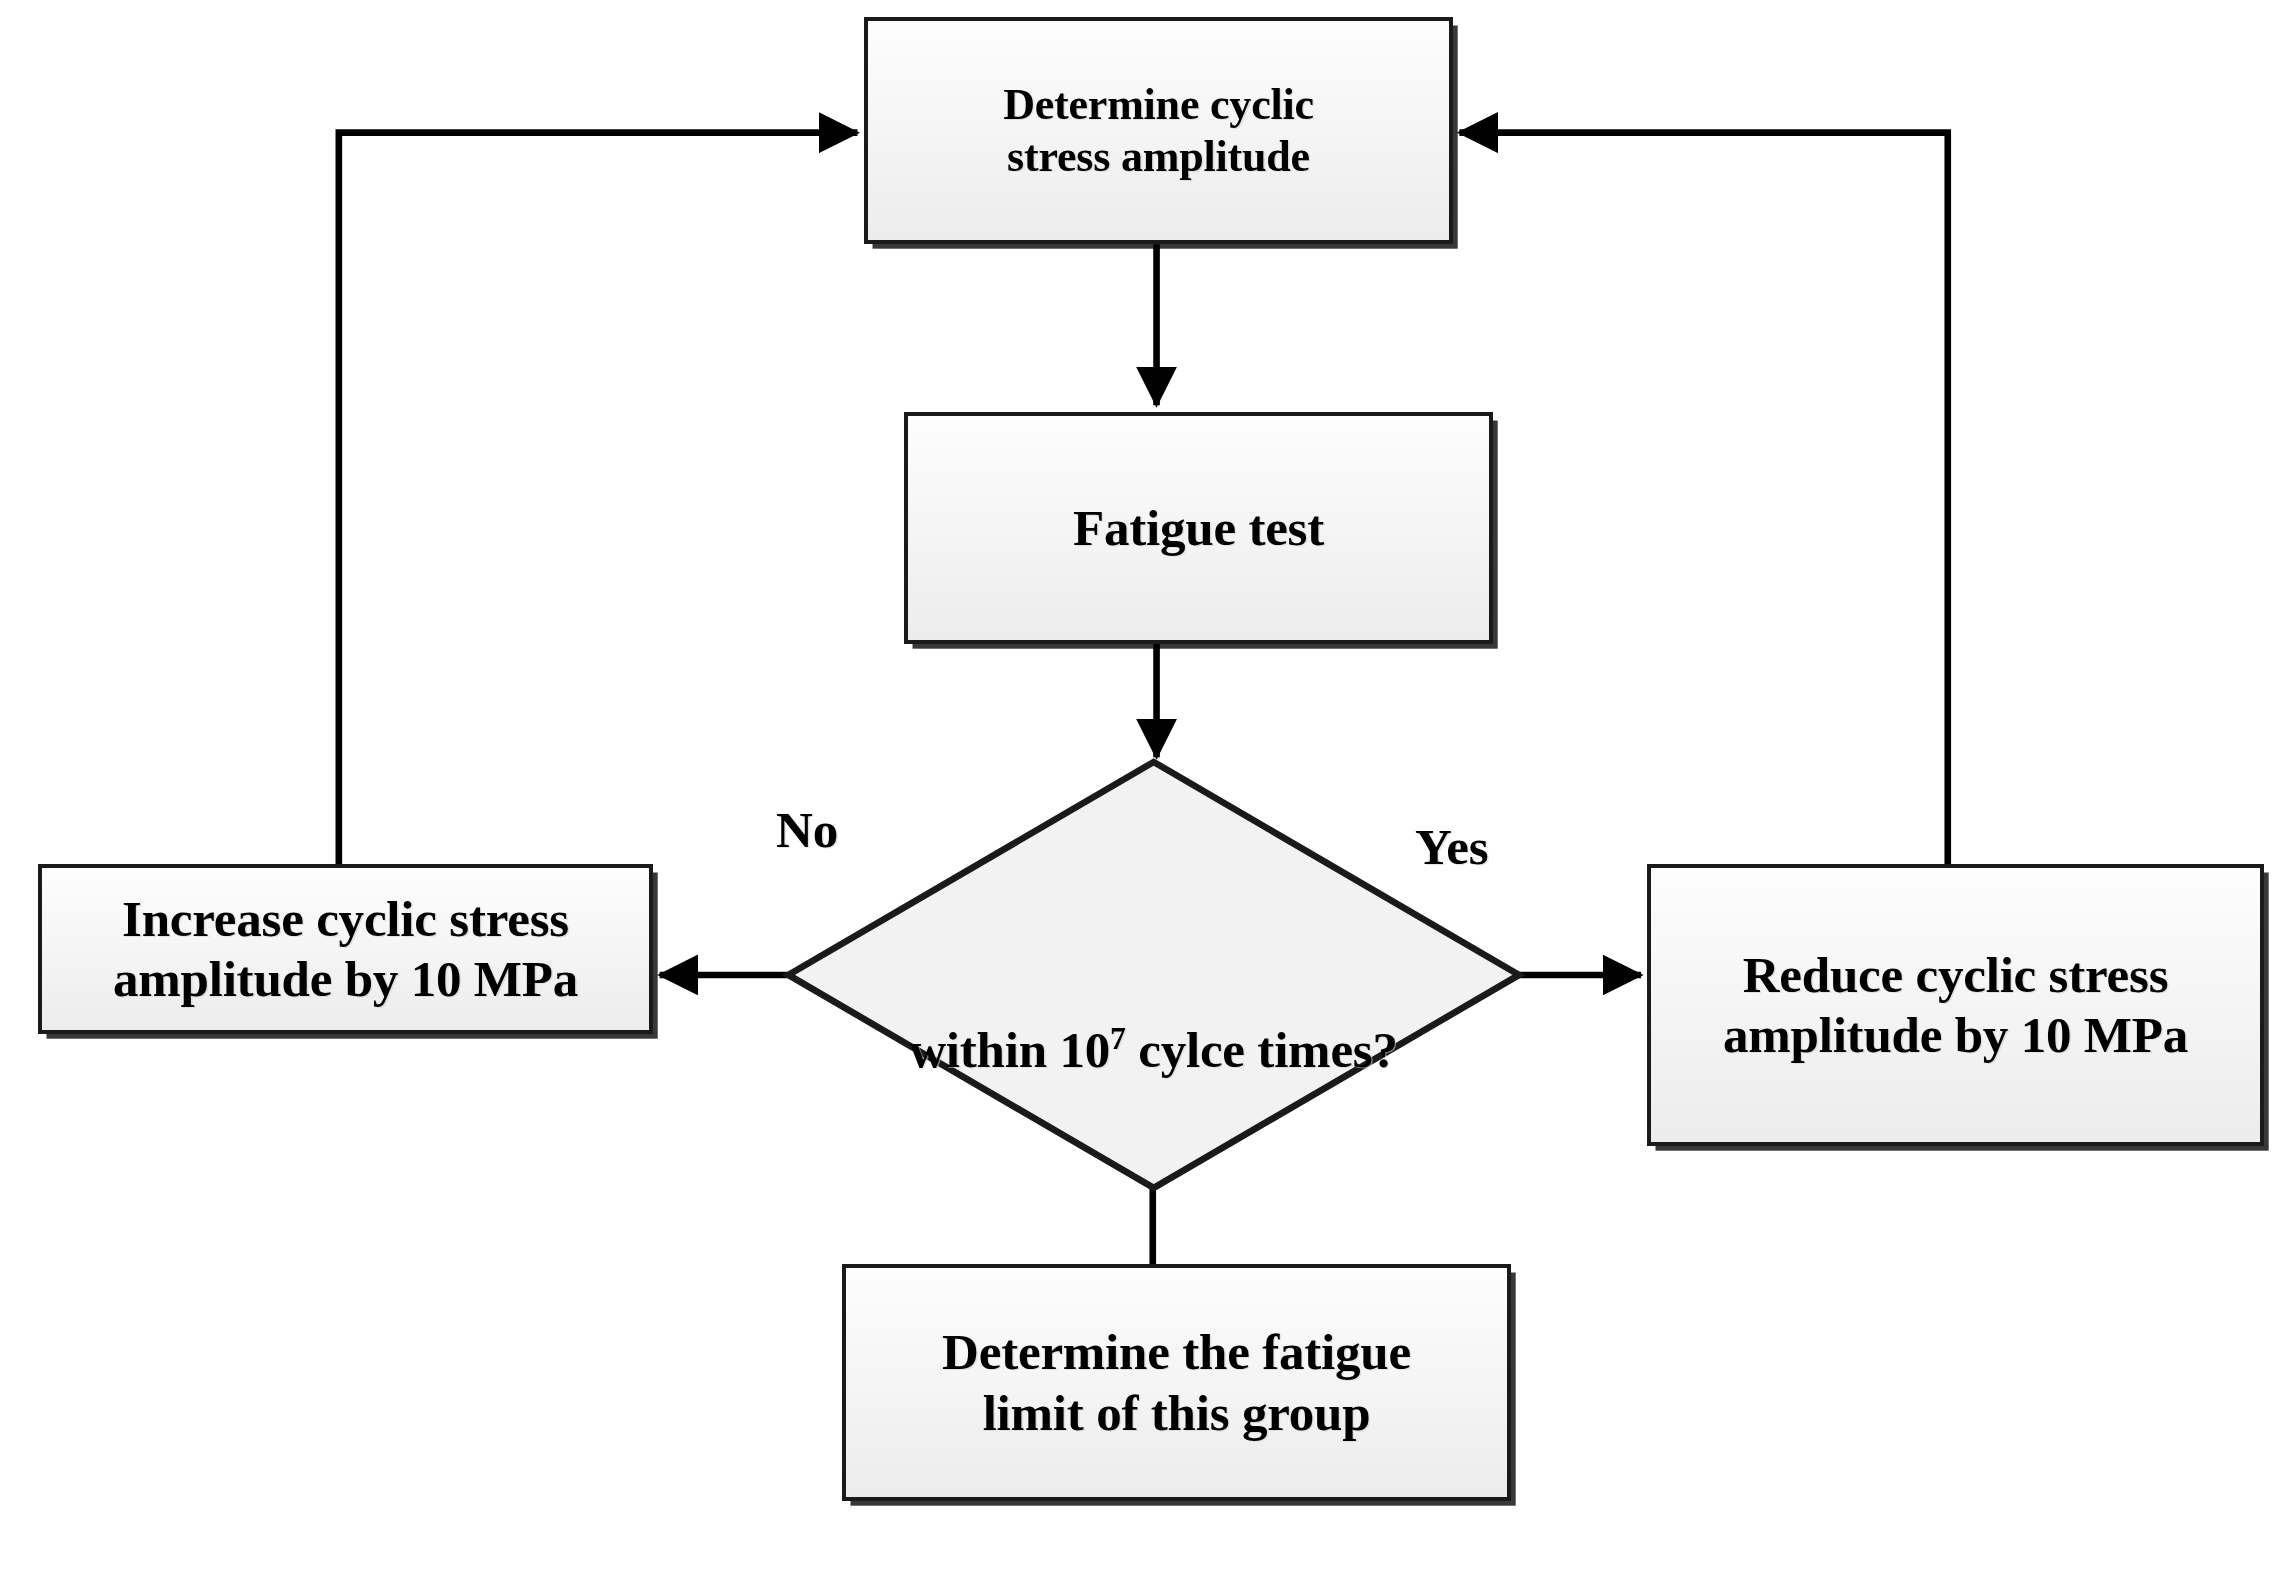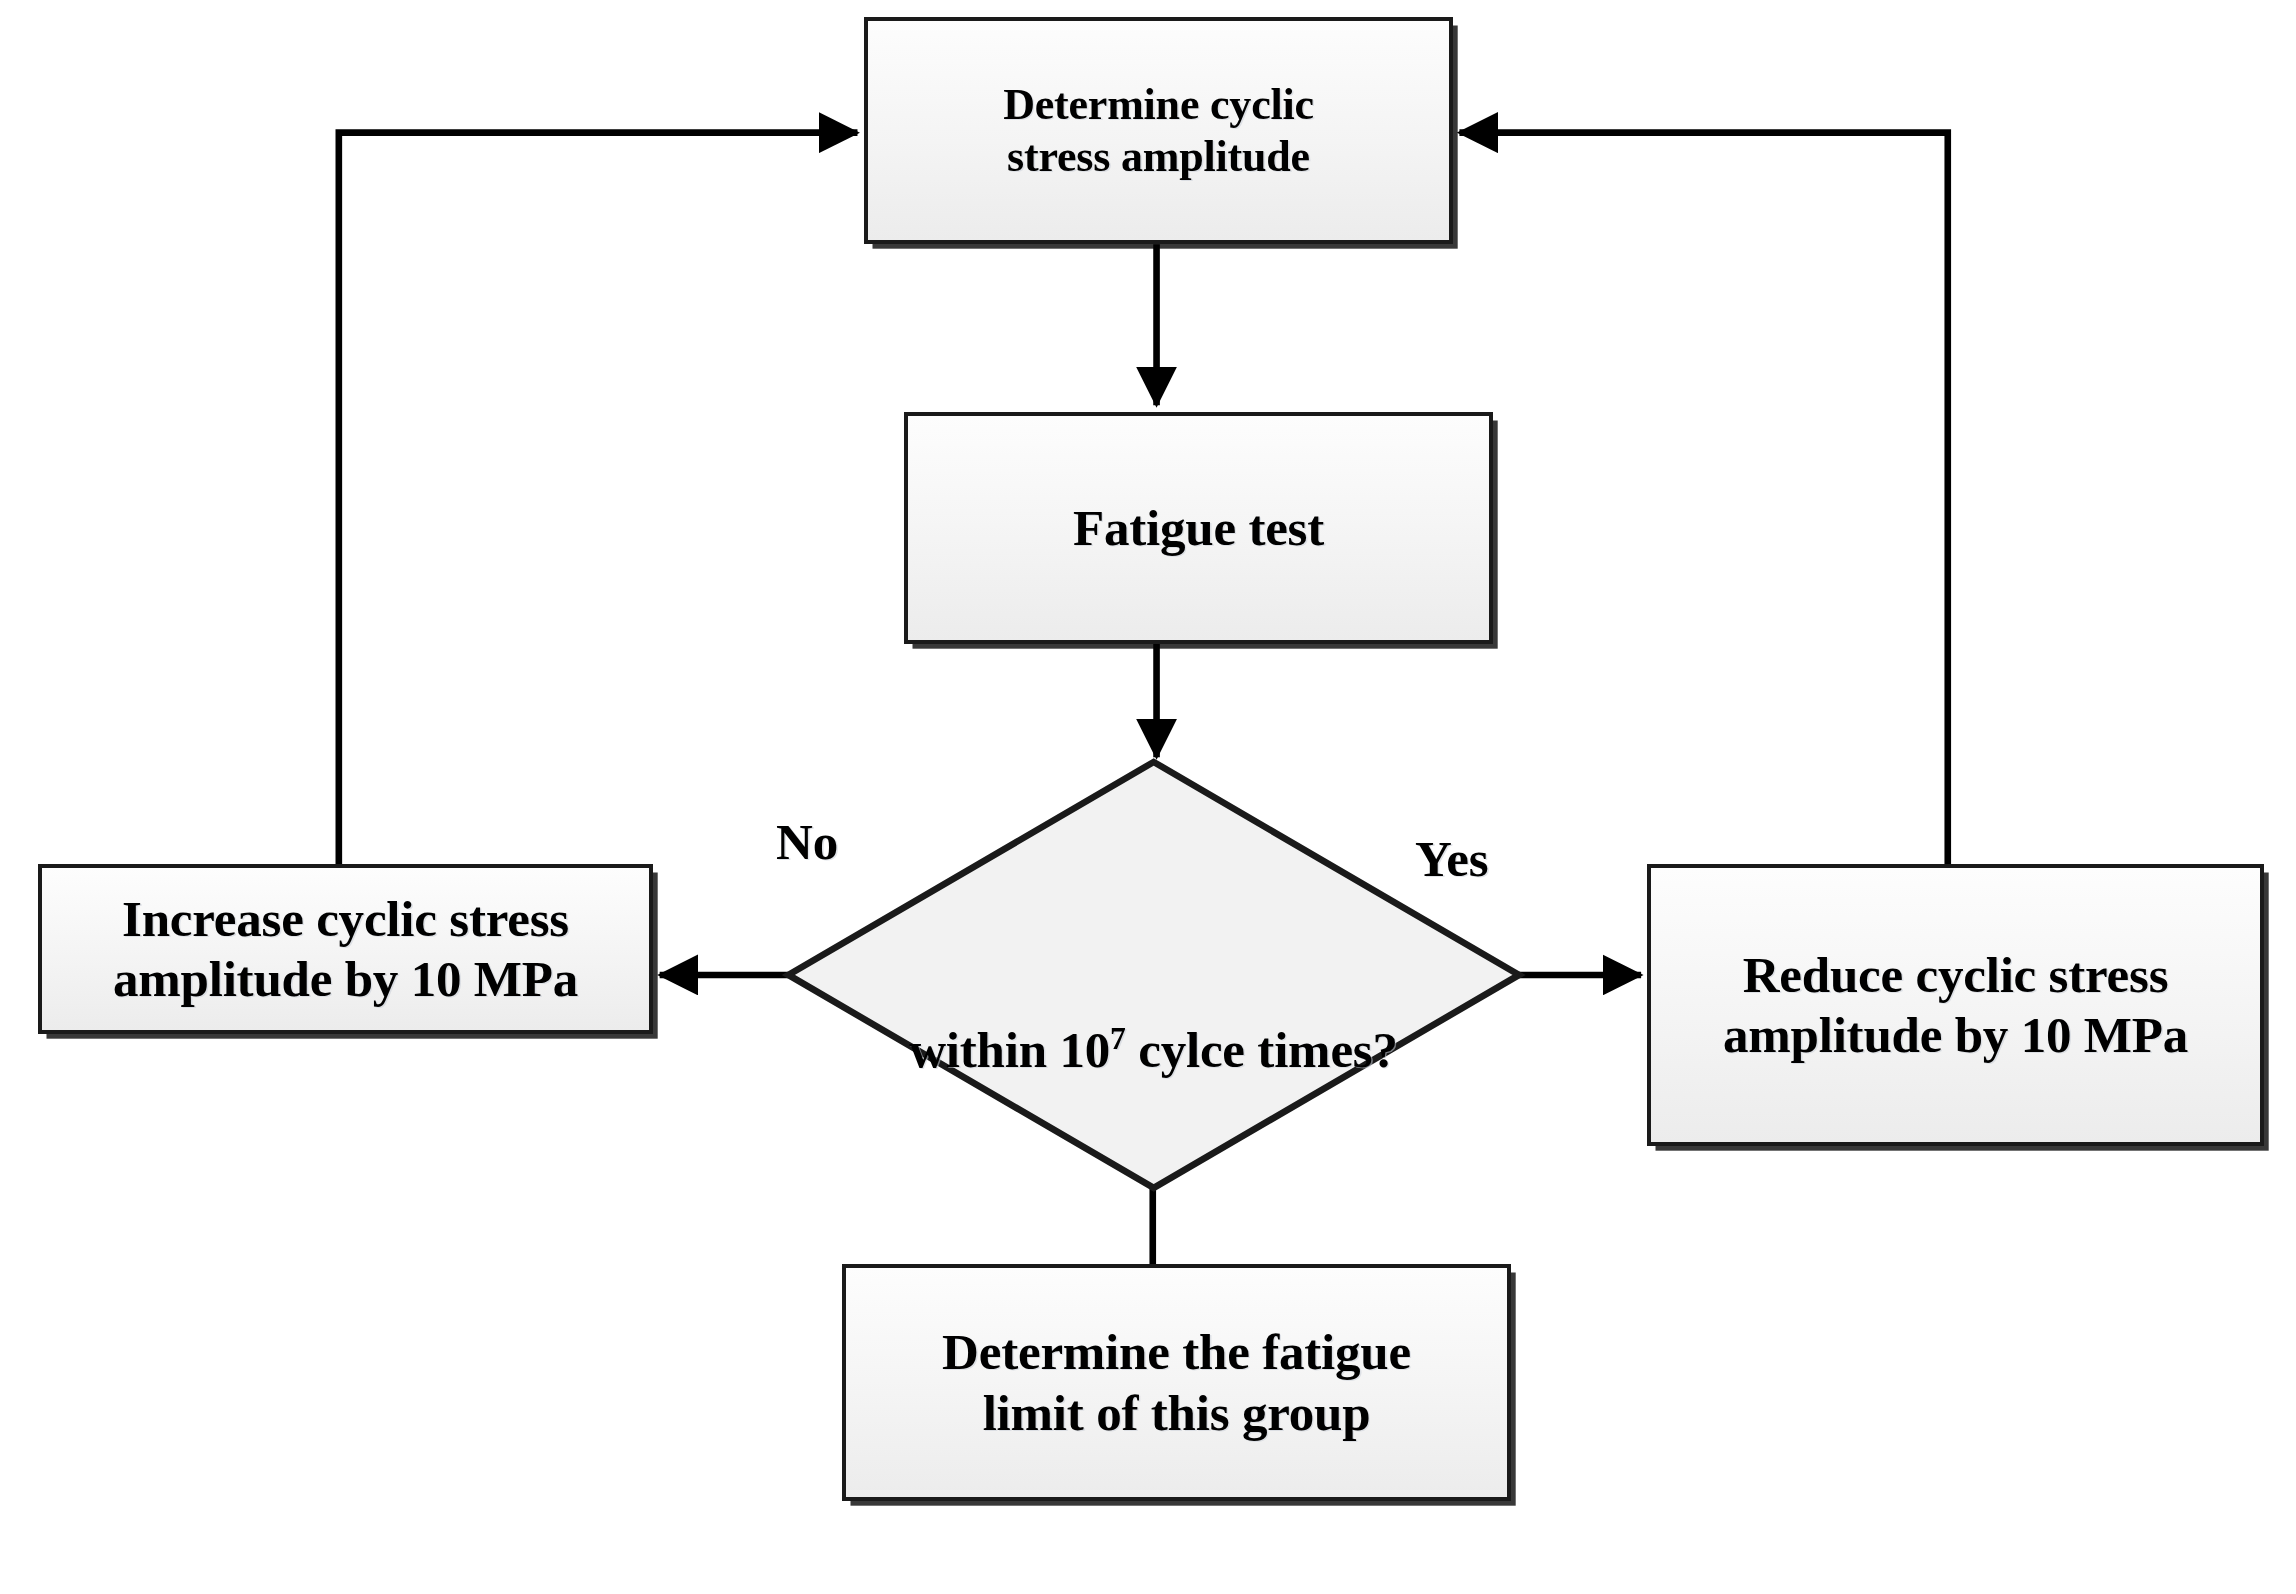--- a/index.html
+++ b/index.html
@@ -71,21 +71,20 @@
     vertical-align: super;
     line-height: 0;
   }
   .edge-label {
     position: absolute;
     font-weight: bold;
     font-size: 51px;
     color: #000000;
     white-space: nowrap;
     text-shadow: 1.4px 1.4px 0 rgba(200,205,215,0.55);
-    margin-top: 12px;
   }
   #label-no  { left: 776px;  top: 801px; }
   #label-yes { left: 1415px; top: 818px; }
   #note-specimens {
     position: absolute;
     left: 1247px;
     top: 1162px;
     width: 776px;
     font-weight: bold;
     font-size: 49px;

